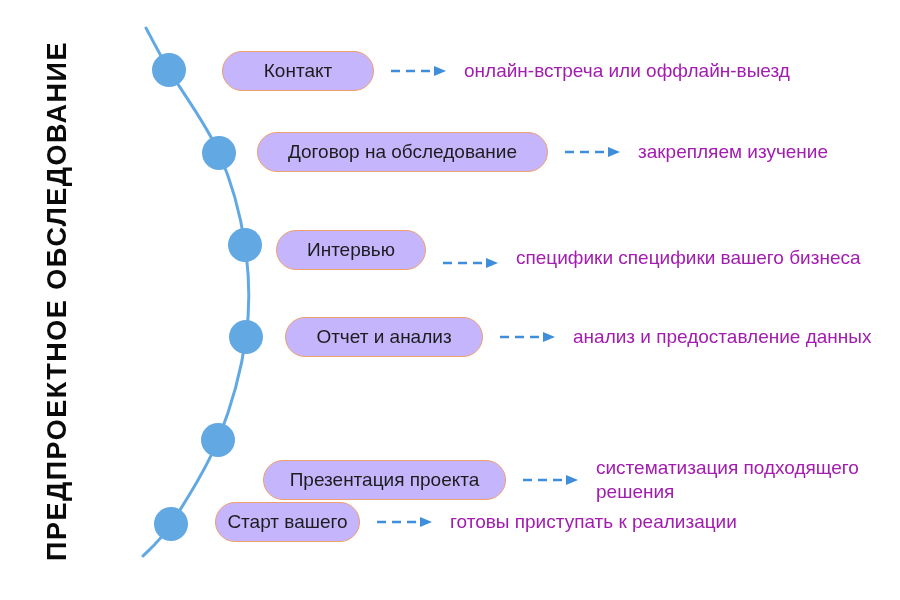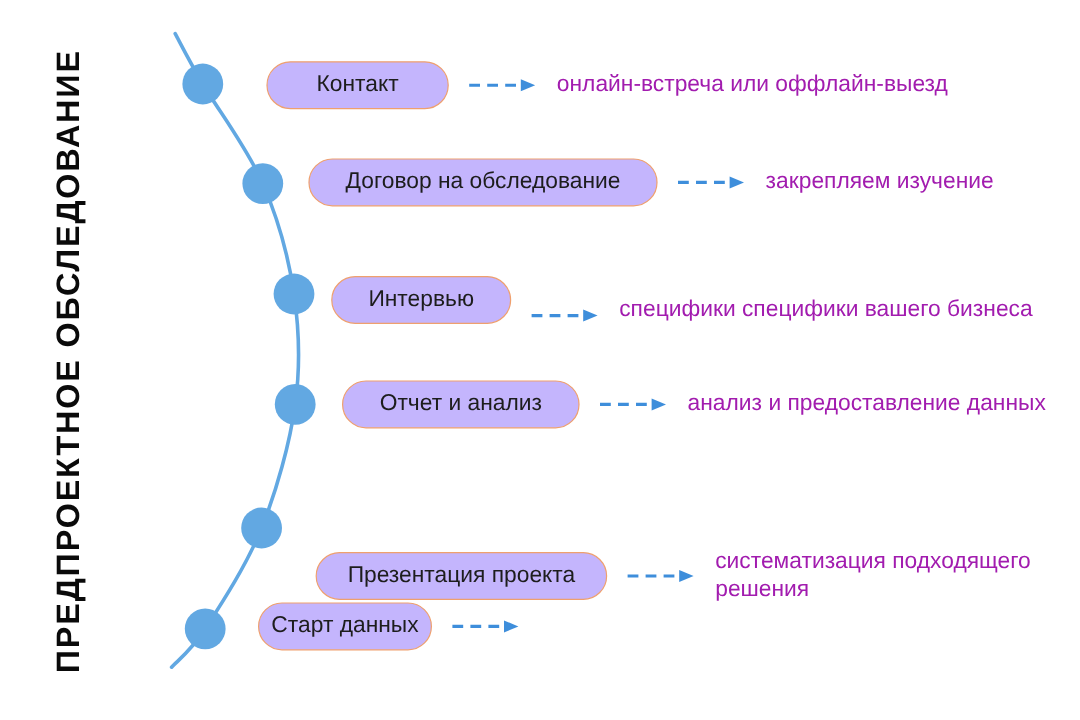--- a/index.html
+++ b/index.html
@@ -148,21 +148,22 @@
     </div>
     <svg class="arrow" width="58" height="14" viewBox="0 0 58 14">
       <line x1="1" y1="7" x2="40" y2="7" stroke="#3e8edb" stroke-width="2.6" stroke-dasharray="9 6"></line>
       <path d="M44 2 L56 7 L44 12 Z" fill="#3e8edb"></path>
     </svg>
     <div class="desc">систематизация подходящего решения</div>
   </div>
 
   <div class="step step-6">
     <div class="pill">
-      <span>Старт данных</span>
+      <span>Старт вашего</span>
     </div>
     <svg class="arrow" width="58" height="14" viewBox="0 0 58 14">
       <line x1="1" y1="7" x2="40" y2="7" stroke="#3e8edb" stroke-width="2.6" stroke-dasharray="9 6"></line>
       <path d="M44 2 L56 7 L44 12 Z" fill="#3e8edb"></path>
     </svg>
+    <div class="desc">готовы приступать к реализации</div>
   </div>
 
 </div>
 
 </body></html>

